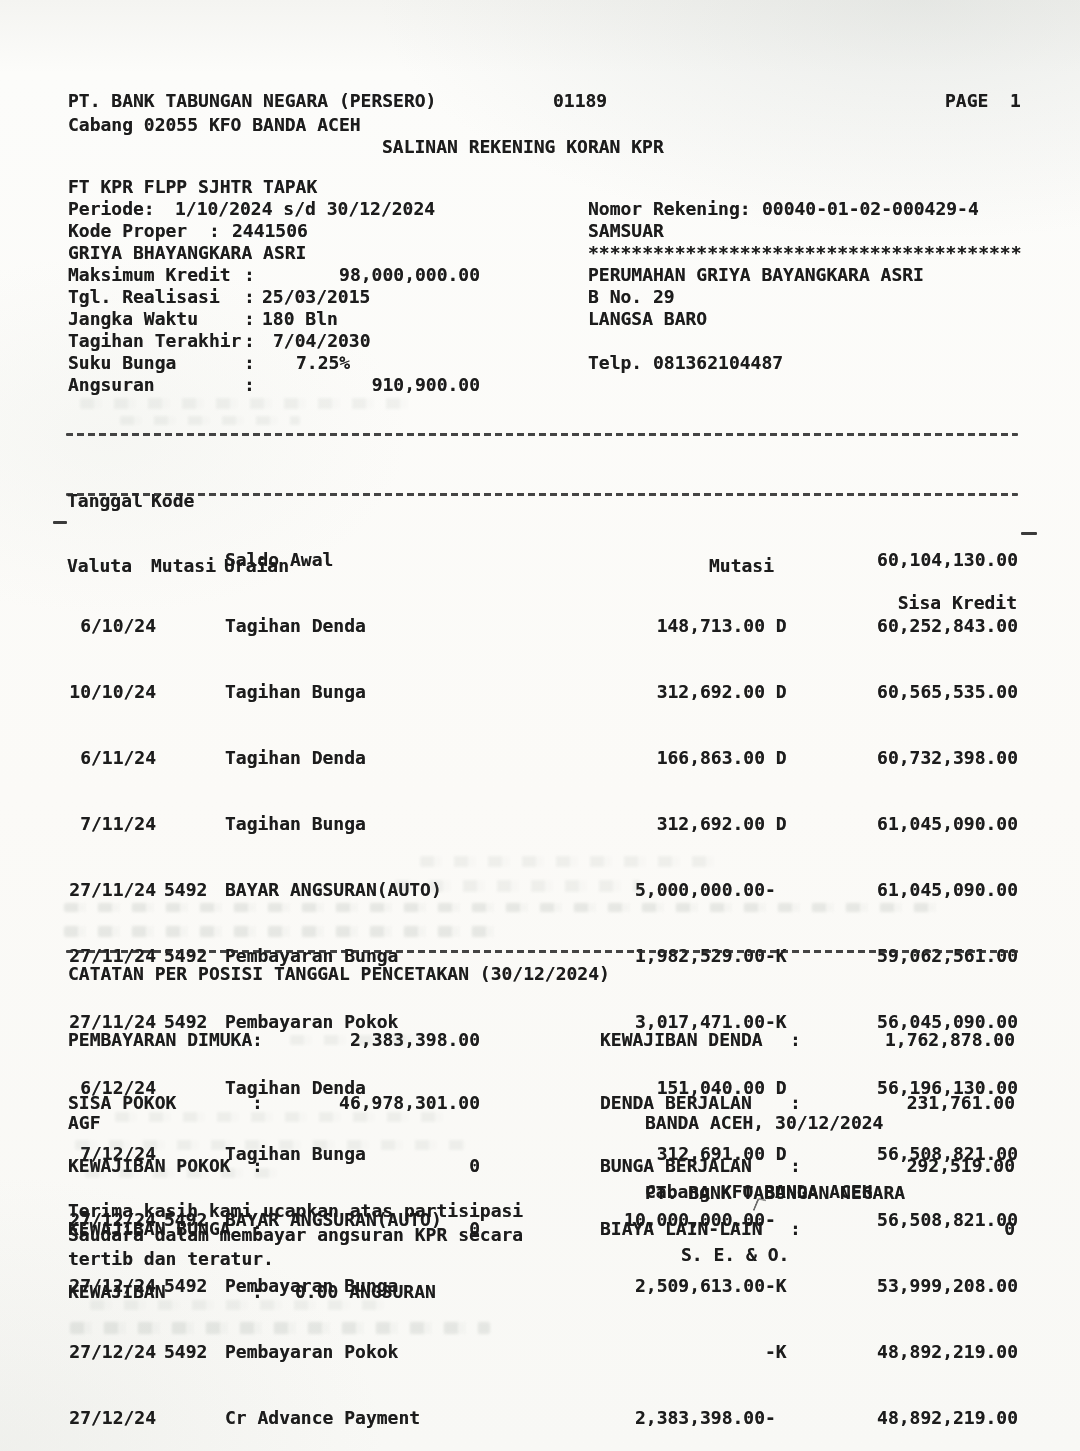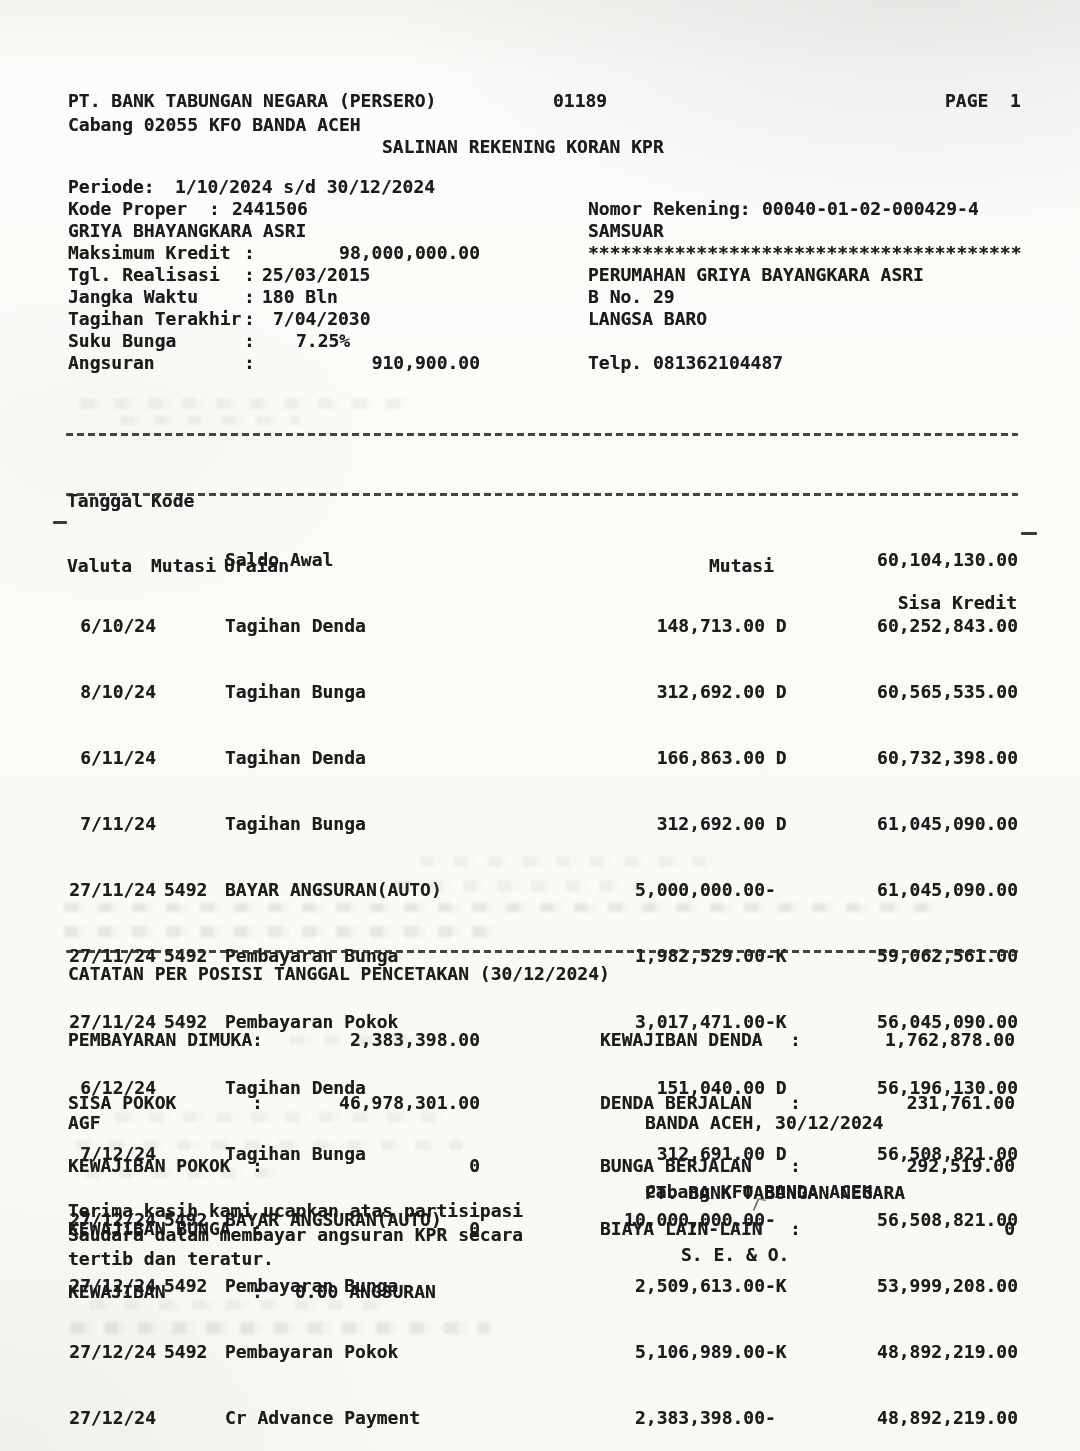--- a/index.html
+++ b/index.html
@@ -89,20 +89,23 @@
 <div class="paper">
 
   <div class="abs" style="left:68px;top:90px;">PT. BANK TABUNGAN NEGARA (PERSERO)</div>
   <div class="abs" style="left:553px;top:90px;">01189</div>
   <div class="abs" style="left:945px;top:90px;"><span>PAGE</span><span style="white-space:pre">  </span><span>1</span></div>
   <div class="abs" style="left:68px;top:114px;">Cabang 02055 KFO BANDA ACEH</div>
   <div class="abs" style="left:382px;top:136px;">SALINAN REKENING KORAN KPR</div>
 
   <div class="iblock" style="left:68px;top:176px;width:480px;">
     <div class="irow">
+        <span class="il-lbl">FT KPR FLPP SJHTR TAPAK</span>
+      </div>
+    <div class="irow">
       <span class="il-lbl">Periode:</span>
       <span class="il-val-periode" style="position:absolute">1/10/2024 s/d 30/12/2024</span>
     </div>
     <div class="irow">
       <span class="il-lbl">Kode Proper</span>
       <span class="il-colon-kode">:</span>
       <span class="il-val-kode">2441506</span>
     </div>
     <div class="irow">
         <span class="il-lbl">GRIYA BHAYANGKARA ASRI</span>
@@ -179,31 +182,31 @@
       <span class="th-mutasi">Mutasi</span>
       <span class="th-sisa">Sisa Kredit</span>
     </div>
   </div>
 
   <div class="sep" style="top:493px;"></div>
 
   <div class="abs" style="left:68px;top:507px;width:950px;">
     <div class="trow"><span class="c-date"></span><span class="c-code"></span><span class="c-desc">Saldo Awal</span><span class="c-amt"></span><span class="c-sfx"></span><span class="c-sisa">60,104,130.00</span></div>
     <div class="trow"><span class="c-date">6/10/24</span><span class="c-code"></span><span class="c-desc">Tagihan Denda</span><span class="c-amt">148,713.00</span><span class="c-sfx"> D</span><span class="c-sisa">60,252,843.00</span></div>
-    <div class="trow"><span class="c-date">8/10/24</span><span class="c-code"></span><span class="c-desc">Tagihan Bunga</span><span class="c-amt">312,692.00</span><span class="c-sfx"> D</span><span class="c-sisa">60,565,535.00</span></div>
+    <div class="trow"><span class="c-date">10/10/24</span><span class="c-code"></span><span class="c-desc">Tagihan Bunga</span><span class="c-amt">312,692.00</span><span class="c-sfx"> D</span><span class="c-sisa">60,565,535.00</span></div>
     <div class="trow"><span class="c-date">6/11/24</span><span class="c-code"></span><span class="c-desc">Tagihan Denda</span><span class="c-amt">166,863.00</span><span class="c-sfx"> D</span><span class="c-sisa">60,732,398.00</span></div>
     <div class="trow"><span class="c-date">7/11/24</span><span class="c-code"></span><span class="c-desc">Tagihan Bunga</span><span class="c-amt">312,692.00</span><span class="c-sfx"> D</span><span class="c-sisa">61,045,090.00</span></div>
     <div class="trow"><span class="c-date">27/11/24</span><span class="c-code">5492</span><span class="c-desc">BAYAR ANGSURAN(AUTO)</span><span class="c-amt">5,000,000.00</span><span class="c-sfx">-</span><span class="c-sisa">61,045,090.00</span></div>
     <div class="trow"><span class="c-date">27/11/24</span><span class="c-code">5492</span><span class="c-desc">Pembayaran Bunga</span><span class="c-amt">1,982,529.00</span><span class="c-sfx">-K</span><span class="c-sisa">59,062,561.00</span></div>
     <div class="trow"><span class="c-date">27/11/24</span><span class="c-code">5492</span><span class="c-desc">Pembayaran Pokok</span><span class="c-amt">3,017,471.00</span><span class="c-sfx">-K</span><span class="c-sisa">56,045,090.00</span></div>
     <div class="trow"><span class="c-date">6/12/24</span><span class="c-code"></span><span class="c-desc">Tagihan Denda</span><span class="c-amt">151,040.00</span><span class="c-sfx"> D</span><span class="c-sisa">56,196,130.00</span></div>
     <div class="trow"><span class="c-date">7/12/24</span><span class="c-code"></span><span class="c-desc">Tagihan Bunga</span><span class="c-amt">312,691.00</span><span class="c-sfx"> D</span><span class="c-sisa">56,508,821.00</span></div>
     <div class="trow"><span class="c-date">27/12/24</span><span class="c-code">5492</span><span class="c-desc">BAYAR ANGSURAN(AUTO)</span><span class="c-amt">10,000,000.00</span><span class="c-sfx">-</span><span class="c-sisa">56,508,821.00</span></div>
     <div class="trow"><span class="c-date">27/12/24</span><span class="c-code">5492</span><span class="c-desc">Pembayaran Bunga</span><span class="c-amt">2,509,613.00</span><span class="c-sfx">-K</span><span class="c-sisa">53,999,208.00</span></div>
-    <div class="trow"><span class="c-date">27/12/24</span><span class="c-code">5492</span><span class="c-desc">Pembayaran Pokok</span><span class="c-amt">5,106,989.00</span><span class="c-sfx">-K</span><span class="c-sisa">48,892,219.00</span></div>
+    <div class="trow"><span class="c-date">27/12/24</span><span class="c-code">5492</span><span class="c-desc">Pembayaran Pokok</span><span class="c-sfx">-K</span><span class="c-sisa">48,892,219.00</span></div>
     <div class="trow"><span class="c-date">27/12/24</span><span class="c-code"></span><span class="c-desc">Cr Advance Payment</span><span class="c-amt">2,383,398.00</span><span class="c-sfx">-</span><span class="c-sisa">48,892,219.00</span></div>
   </div>
 
   <div class="sep" style="top:950px;"></div>
 
   <div class="abs" style="left:68px;top:963px;">CATATAN PER POSISI TANGGAL PENCETAKAN (30/12/2024)</div>
 
   <div class="abs" style="left:68px;top:987px;width:950px;">
     <div class="cat-row">
       <span class="cl-lbl">PEMBAYARAN DIMUKA</span><span class="cl-colon">:</span><span class="cl-val">2,383,398.00</span>

